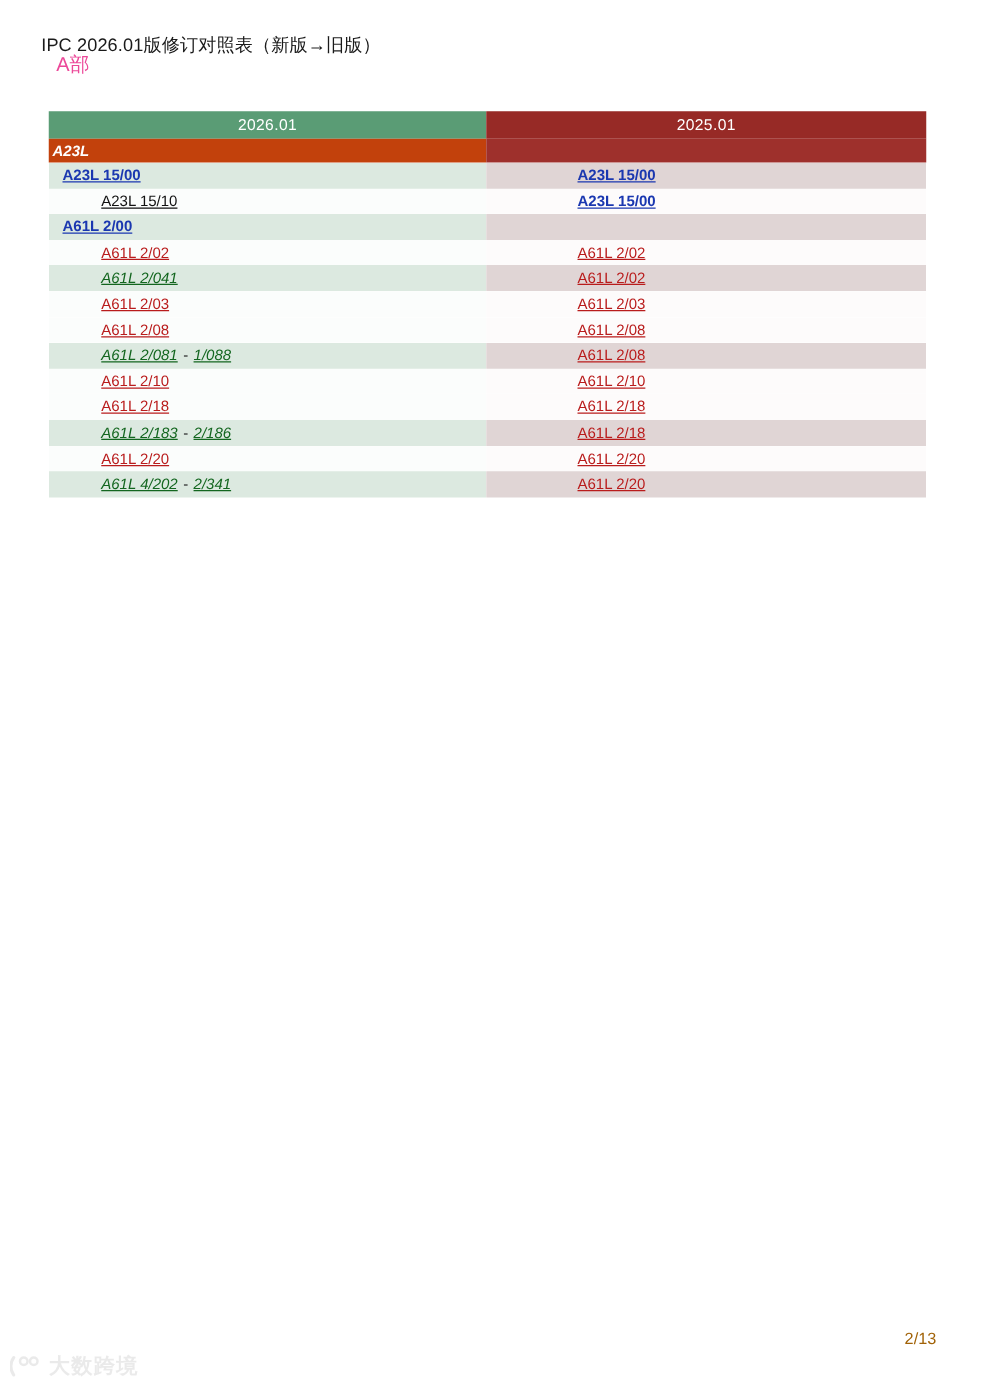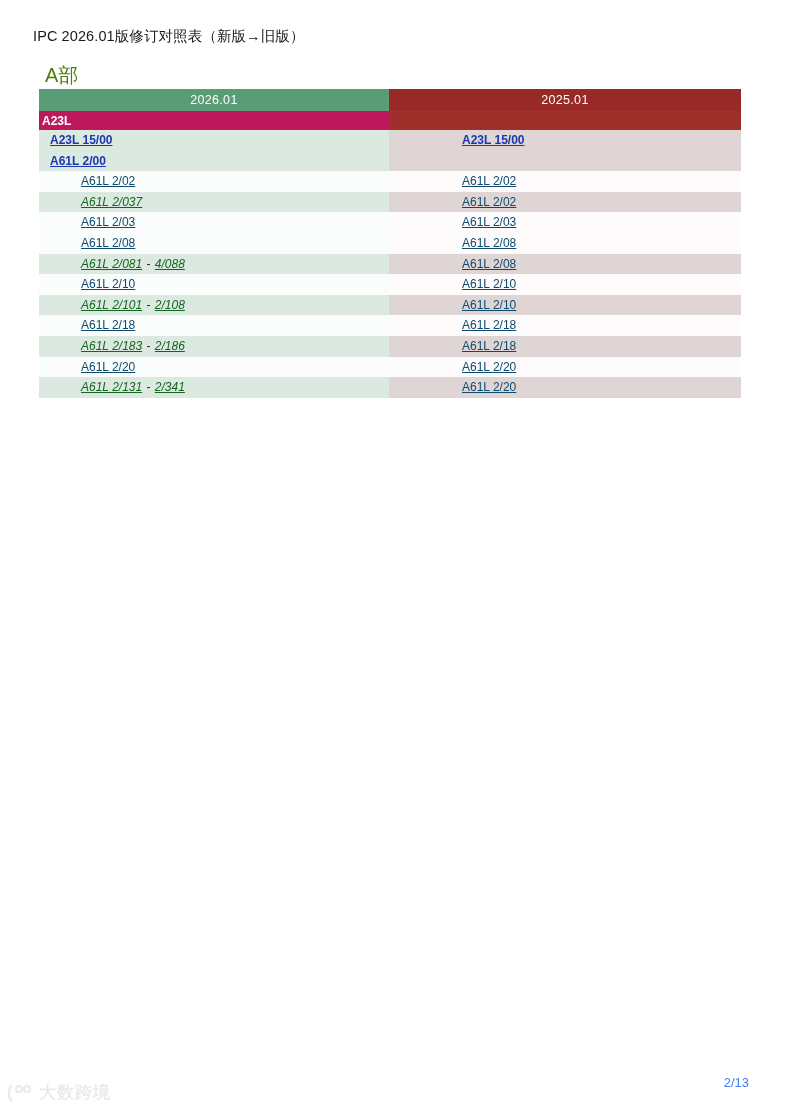--- a/index.html
+++ b/index.html
@@ -28,23 +28,23 @@
     top: 27px;
     font-size: 14.5px;
     color: #1a1a1a;
     letter-spacing: 0.1px;
     white-space: nowrap;
     text-align: center;
   }
   .part-title {
     position: absolute;
     left: 45px;
-    top: 62px;
-    font-size: 20px;
-    color: #4d7c0f;
+    top: 42px;
+    font-size: 16px;
+    color: #ec4899;
     white-space: nowrap;
   }
 
   
   .cmp-table {
     position: absolute;
     left: 39px;
     top: 89px;
     width: 702px;
     border-collapse: collapse;
@@ -74,62 +74,62 @@
   th.hdr-old { background: #972a26; }
 
   
   tr.section td {
     height: 19px;
     font-size: 12px;
     font-weight: bold;
     color: #ffffff;
     padding-left: 3px;
   }
-  tr.section td.s-new { background: #be185d; }
+  tr.section td.s-new { background: #c2410c; font-style: italic; }
   tr.section td.s-old { background: #9e302c; }
 
   
   tr.data td {
     height: 19px;
     font-size: 12px;
     line-height: 20.6px;
     white-space: nowrap;
     overflow: hidden;
   }
   tr.data td.cell-new { background: #fbfdfc; }
   tr.data td.cell-old { background: #fdfbfb; }
   tr.data.alt td.cell-new { background: #dce9e0; }
   tr.data.alt td.cell-old { background: #e0d5d5; }
 
   
   .code {
     text-decoration: underline;
     white-space: nowrap;
   }
-  .code.lnk   { color: #0c4a6e; }
+  .code.lnk   { color: #b91c1c; }
   .code.lnk-b { color: #1a37b0; font-weight: bold; }
   .code.blk   { color: #111111; }
   .code.grn   { color: #13661f; font-style: italic; }
   .sep {
     text-decoration: none;
     color: #222222;
     font-style: normal;
     padding: 0 1px;
   }
   .ind1 { padding-left: 11px; }
   .ind2 { padding-left: 42px; }
   .ind-old { padding-left: 73px; }
 
   
   .page-num {
     position: absolute;
     right: 38px;
-    bottom: 22px;
+    bottom: 34px;
     font-size: 13px;
-    color: #3b82f6;
+    color: #a16207;
   }
 
   .watermark {
     position: absolute;
     left: 8px;
     bottom: 8px;
     display: flex;
     align-items: center;
     gap: 5px;
     opacity: 0.10;
@@ -169,66 +169,66 @@
     </thead>
     <tbody id="table-body">
         <tr class="section">
           <td class="s-new">A23L</td>
           <td class="s-old"></td>
         </tr>
         <tr class="data alt">
           <td class="cell-new"><span class="ind1" style="display: inline-block;"><span class="code lnk-b">A23L 15/00</span></span></td>
           <td class="cell-old"><span class="ind-old" style="display: inline-block;"><span class="code lnk-b">A23L 15/00</span></span></td>
         </tr>
+        <tr class="data">
+          <td class="cell-new"><span class="ind2" style="display: inline-block;"><span class="code blk">A23L 15/10</span></span></td>
+          <td class="cell-old"><span class="ind-old" style="display: inline-block;"><span class="code lnk-b">A23L 15/00</span></span></td>
+        </tr>
         <tr class="data alt">
           <td class="cell-new"><span class="ind1" style="display: inline-block;"><span class="code lnk-b">A61L 2/00</span></span></td>
           <td class="cell-old"></td>
         </tr>
         <tr class="data">
           <td class="cell-new"><span class="ind2" style="display: inline-block;"><span class="code lnk">A61L 2/02</span></span></td>
           <td class="cell-old"><span class="ind-old" style="display: inline-block;"><span class="code lnk">A61L 2/02</span></span></td>
         </tr>
         <tr class="data alt">
-          <td class="cell-new"><span class="ind2" style="display: inline-block;"><span class="code grn">A61L 2/037</span></span></td>
+          <td class="cell-new"><span class="ind2" style="display: inline-block;"><span class="code grn">A61L 2/041</span></span></td>
           <td class="cell-old"><span class="ind-old" style="display: inline-block;"><span class="code lnk">A61L 2/02</span></span></td>
         </tr>
         <tr class="data">
           <td class="cell-new"><span class="ind2" style="display: inline-block;"><span class="code lnk">A61L 2/03</span></span></td>
           <td class="cell-old"><span class="ind-old" style="display: inline-block;"><span class="code lnk">A61L 2/03</span></span></td>
         </tr>
         <tr class="data">
           <td class="cell-new"><span class="ind2" style="display: inline-block;"><span class="code lnk">A61L 2/08</span></span></td>
           <td class="cell-old"><span class="ind-old" style="display: inline-block;"><span class="code lnk">A61L 2/08</span></span></td>
         </tr>
         <tr class="data alt">
-          <td class="cell-new"><span class="ind2" style="display: inline-block;"><span class="code grn">A61L 2/081</span><span class="sep"> - </span><span class="code grn">4/088</span></span></td>
+          <td class="cell-new"><span class="ind2" style="display: inline-block;"><span class="code grn">A61L 2/081</span><span class="sep"> - </span><span class="code grn">1/088</span></span></td>
           <td class="cell-old"><span class="ind-old" style="display: inline-block;"><span class="code lnk">A61L 2/08</span></span></td>
         </tr>
         <tr class="data">
           <td class="cell-new"><span class="ind2" style="display: inline-block;"><span class="code lnk">A61L 2/10</span></span></td>
           <td class="cell-old"><span class="ind-old" style="display: inline-block;"><span class="code lnk">A61L 2/10</span></span></td>
         </tr>
-        <tr class="data alt">
-          <td class="cell-new"><span class="ind2" style="display: inline-block;"><span class="code grn">A61L 2/101</span><span class="sep"> - </span><span class="code grn">2/108</span></span></td>
-          <td class="cell-old"><span class="ind-old" style="display: inline-block;"><span class="code lnk">A61L 2/10</span></span></td>
-        </tr>
         <tr class="data">
           <td class="cell-new"><span class="ind2" style="display: inline-block;"><span class="code lnk">A61L 2/18</span></span></td>
           <td class="cell-old"><span class="ind-old" style="display: inline-block;"><span class="code lnk">A61L 2/18</span></span></td>
         </tr>
         <tr class="data alt">
           <td class="cell-new"><span class="ind2" style="display: inline-block;"><span class="code grn">A61L 2/183</span><span class="sep"> - </span><span class="code grn">2/186</span></span></td>
           <td class="cell-old"><span class="ind-old" style="display: inline-block;"><span class="code lnk">A61L 2/18</span></span></td>
         </tr>
         <tr class="data">
           <td class="cell-new"><span class="ind2" style="display: inline-block;"><span class="code lnk">A61L 2/20</span></span></td>
           <td class="cell-old"><span class="ind-old" style="display: inline-block;"><span class="code lnk">A61L 2/20</span></span></td>
         </tr>
         <tr class="data alt">
-          <td class="cell-new"><span class="ind2" style="display: inline-block;"><span class="code grn">A61L 2/131</span><span class="sep"> - </span><span class="code grn">2/341</span></span></td>
+          <td class="cell-new"><span class="ind2" style="display: inline-block;"><span class="code grn">A61L 4/202</span><span class="sep"> - </span><span class="code grn">2/341</span></span></td>
           <td class="cell-old"><span class="ind-old" style="display: inline-block;"><span class="code lnk">A61L 2/20</span></span></td>
         </tr>
       </tbody>
   </table>
 
   <div class="page-num">2/13</div>
 
   <div class="watermark">
     <div class="wm-logo">
       <svg width="26" height="18" viewBox="0 0 26 18" aria-hidden="true">

